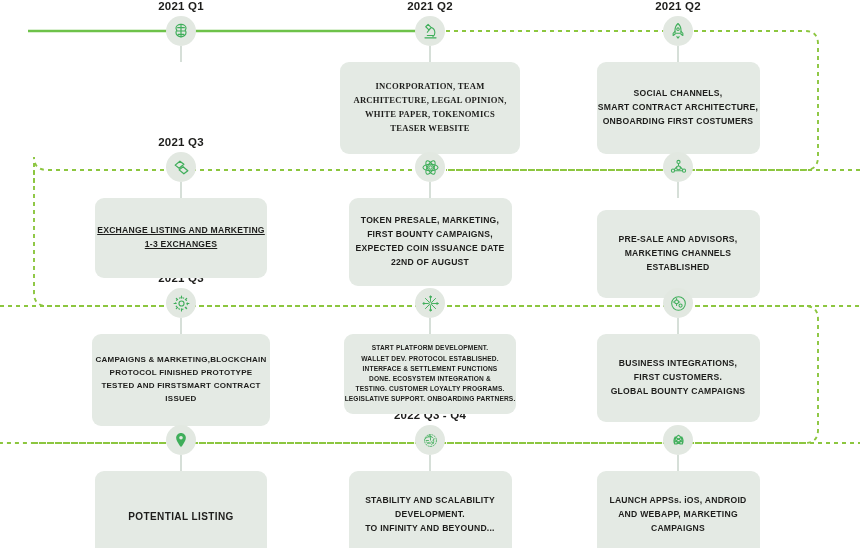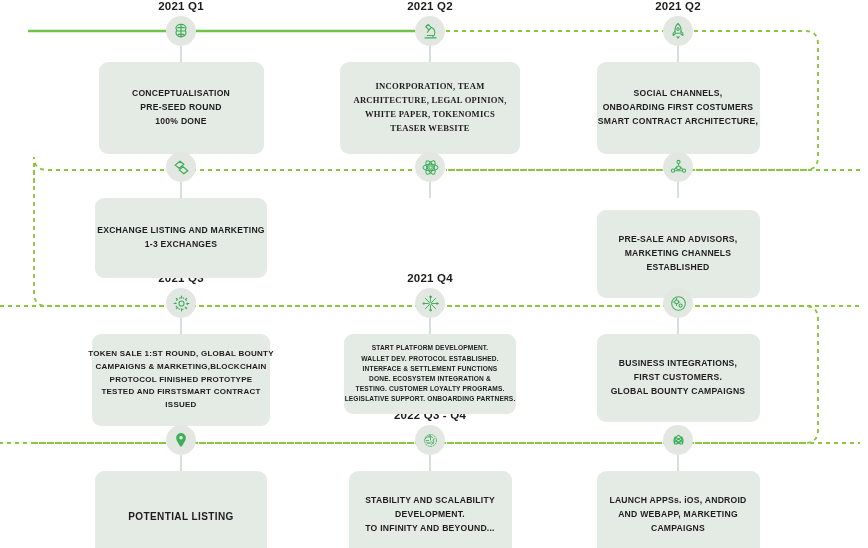--- a/index.html
+++ b/index.html
@@ -89,21 +89,21 @@
     letter-spacing: 0.25px;
     line-height: 1.62;
     color: #1d1d1b;
     white-space: nowrap;
   }
 
   
   .card.w165 { width: 165px; }
   .card.w163 { width: 163px; }
   .card.h92  { height: 92px; }
-  .card.h80  { height: 80px; }
+  .card.h80  { height: 80px; text-decoration: underline; }
   .card.h88  { height: 88px; }
 
   .card.tiny .line { font-size: 6.6px; line-height: 1.55; letter-spacing: 0.15px; }
   .card.small .line { font-size: 8.0px; line-height: 1.62; }
   .card.big .line { font-size: 10px; letter-spacing: 0.4px; }
 </style>
 </head>
 <body>
 
 <div id="roadmap">
@@ -126,25 +126,20 @@
     <div class="period">2021 Q1</div>
     <div class="node">
       <svg width="20" height="20" viewBox="0 0 24 24">
           <g fill="none" stroke="#3fae5a" stroke-width="1.4" stroke-linecap="round">
             <path d="M12 4c-3.3 0-6 2-6 4.5 0 1 .4 1.9 1 2.6-.6.8-1 1.8-1 2.9C6 16.5 8.7 19 12 19s6-2.5 6-5c0-1.1-.4-2.1-1-2.9.6-.7 1-1.6 1-2.6C18 6 15.3 4 12 4z"></path>
             <path d="M12 4v15M8 8h8M7.5 12h9M8.5 16h7"></path>
           </g>
         </svg>
     </div>
     <div class="stem"></div>
-    <div class="card w165 h92" style="margin:0 auto;">
-      <div class="line">CONCEPTUALISATION</div>
-      <div class="line">PRE-SEED ROUND</div>
-      <div class="line">100% DONE</div>
-    </div>
   </div>
 
   <div class="milestone" style="left:335px; top:0px;">
     <div class="period">2021 Q2</div>
     <div class="node">
       <svg width="19" height="19" viewBox="0 0 24 24">
           <g fill="none" stroke="#3fae5a" stroke-width="1.4" stroke-linecap="round" stroke-linejoin="round">
             <path d="M9 3l4 4-3 3-4-4z"></path>
             <path d="M11 9l-3 4"></path>
             <path d="M13 7c3 1 4.5 3.5 4.5 6.5 0 2-1 4-2.5 5"></path>
@@ -170,22 +165,22 @@
             <path d="M12 2c2.6 2.3 4 5.4 4 8.7v4.3H8v-4.3C8 7.4 9.4 4.3 12 2z"></path>
             <circle cx="12" cy="9.5" r="1.7"></circle>
             <path d="M8 12.5L5.5 15v3l2.5-1.6M16 12.5L18.5 15v3L16 16.4"></path>
             <path d="M10.5 19.2c.5 1.5 1.5 2.4 1.5 2.4s1-.9 1.5-2.4"></path>
           </g>
         </svg>
     </div>
     <div class="stem"></div>
     <div class="card w163 h92" style="margin:0 auto;">
       <div class="line">SOCIAL CHANNELS,</div>
+      <div class="line">SMART CONTRACT ARCHITECTURE,</div>
       <div class="line">ONBOARDING FIRST COSTUMERS</div>
-      <div class="line">SMART CONTRACT ARCHITECTURE,</div>
     </div>
   </div>
 
   <div class="milestone" style="left:86px; top:136px;">
     <div class="period">2021 Q3</div>
     <div class="node">
       <svg width="19" height="19" viewBox="0 0 24 24">
           <g fill="none" stroke="#3fae5a" stroke-width="1.6" stroke-linecap="round" stroke-linejoin="round">
             <path d="M4 9l6-5 5 4-6 5z"></path>
             <path d="M9 15l6 5 5-4-6-5z"></path>
@@ -205,20 +200,26 @@
       <svg width="19" height="19" viewBox="0 0 24 24">
           <g fill="none" stroke="#3fae5a" stroke-width="1.3">
             <circle cx="12" cy="12" r="2.2"></circle>
             <ellipse cx="12" cy="12" rx="9.5" ry="4"></ellipse>
             <ellipse cx="12" cy="12" rx="9.5" ry="4" transform="rotate(60 12 12)"></ellipse>
             <ellipse cx="12" cy="12" rx="9.5" ry="4" transform="rotate(120 12 12)"></ellipse>
           </g>
         </svg>
     </div>
     <div class="stem"></div>
+    <div class="card w163 h88" style="margin:0 auto;">
+      <div class="line">TOKEN PRESALE, MARKETING,</div>
+      <div class="line">FIRST BOUNTY CAMPAIGNS,</div>
+      <div class="line">EXPECTED COIN ISSUANCE DATE</div>
+      <div class="line">22ND OF AUGUST</div>
+    </div>
   </div>
 
   <div class="milestone" style="left:583px; top:136px;">
     <div class="period">2021 Q2 - Q3</div>
     <div class="node">
       <svg width="19" height="19" viewBox="0 0 24 24">
           <g fill="none" stroke="#3fae5a" stroke-width="1.3" stroke-linejoin="round">
             <circle cx="12" cy="5" r="2"></circle>
             <circle cx="5" cy="16" r="2"></circle>
             <circle cx="19" cy="16" r="2"></circle>
@@ -241,21 +242,20 @@
       <svg width="19" height="19" viewBox="0 0 24 24">
           <g fill="none" stroke="#3fae5a" stroke-width="1.4">
             <circle cx="12" cy="12" r="3.2"></circle>
             <path d="M12 2.6v2.6M12 18.8v2.6M2.6 12h2.6M18.8 12h2.6M5.4 5.4l1.8 1.8M16.8 16.8l1.8 1.8M18.6 5.4l-1.8 1.8M7.2 16.8l-1.8 1.8" stroke-linecap="round"></path>
             <circle cx="12" cy="12" r="7.4" stroke-dasharray="2.2 2.2"></circle>
           </g>
         </svg>
     </div>
     <div class="stem"></div>
     <div class="card small" style="margin:0 auto; width:178px; height:92px;">
-      <div class="line">TOKEN SALE 1:ST ROUND, GLOBAL BOUNTY</div>
       <div class="line">CAMPAIGNS &amp; MARKETING,BLOCKCHAIN</div>
       <div class="line">PROTOCOL FINISHED PROTOTYPE</div>
       <div class="line">TESTED AND FIRSTSMART CONTRACT</div>
       <div class="line">ISSUED</div>
     </div>
   </div>
 
   <div class="milestone" style="left:335px; top:272px;">
     <div class="period">2021 Q4</div>
     <div class="node">

